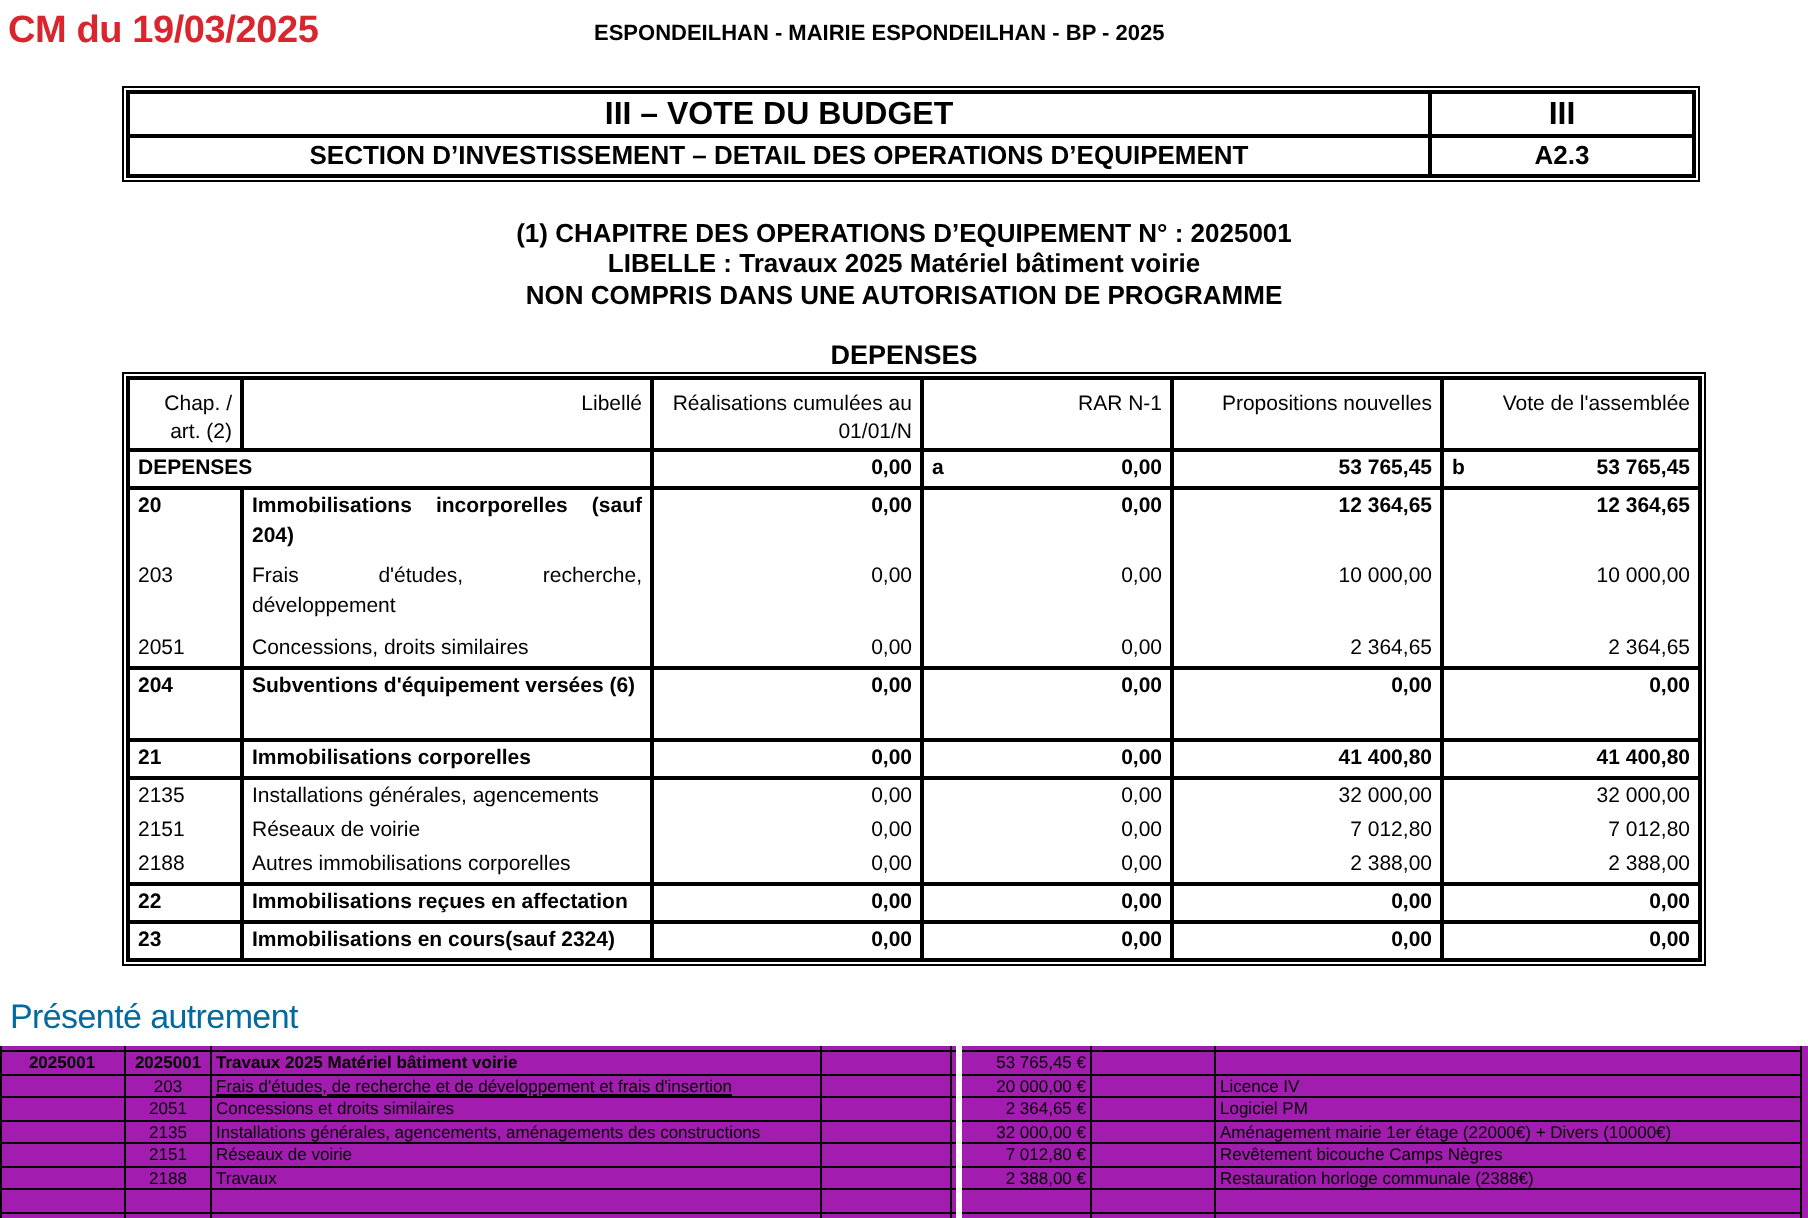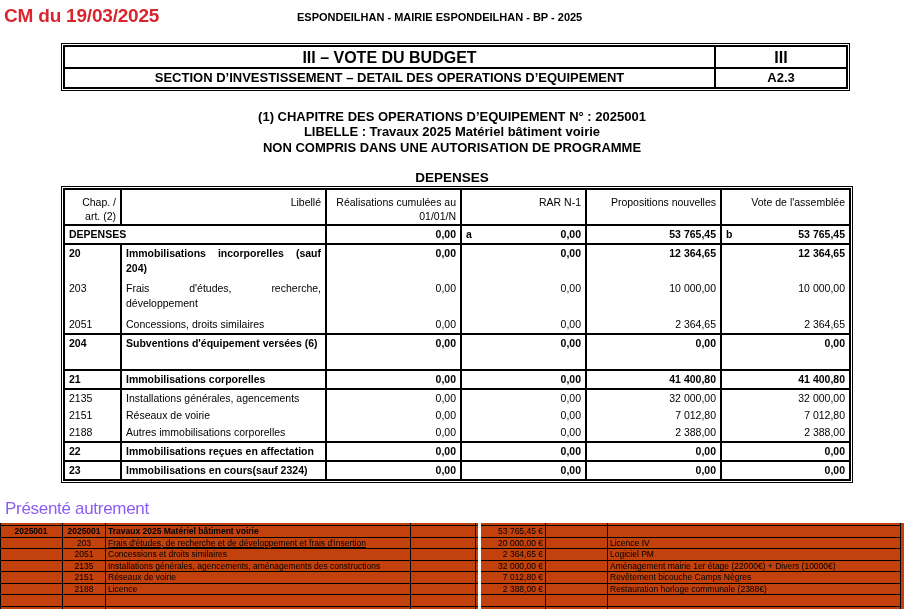--- a/index.html
+++ b/index.html
@@ -26,22 +26,22 @@
   #main-table th { font-weight:normal; text-align:right; height:36px; border-top:2px solid #000; border-bottom:2px solid #000; line-height:14px; padding-top:5px;margin-left:36px; }
   #main-table tr.sep td { border-top:2px solid #000; }
   #main-table td.num { text-align:right; }
   #main-table td.b, #main-table tr.bold td { font-weight:bold; }
   #main-table td.lib { text-align:justify; line-height:15px; }
   #main-table tr.last td { border-bottom:2px solid #000; }
   .flag { float:left; font-weight:bold; }
   #main-table tr td { height:15px; line-height:15px; }
   #main-table tr.tall td { height:36px; }
   
-  #pres-title { left:5px; top:499px; font-size:17px; color:#8b5cf6; letter-spacing:-0.3px; }
-  #sheet { left:0; top:523px; width:904px; height:86px; background:#c2410c; }
+  #pres-title { left:5px; top:499px; font-size:17px; color:#0369a1; letter-spacing:-0.3px; }
+  #sheet { left:0; top:523px; width:904px; height:86px; background:#a21caf; }
   #sheet .vl { position:absolute; top:0; bottom:0; width:1px; background:#000; }
   #sheet .gap { position:absolute; top:0; bottom:0; left:478px; width:3px; background:#fff; }
   #sheet .hl { position:absolute; height:1px; background:#000; }
   #sheet .cell { position:absolute; font-size:8.5px; line-height:10px; white-space:nowrap; }
   #sheet .bold { font-weight:bold; }
   #sheet .ctr { text-align:center; }
   #sheet .rt { text-align:right; }
 </style>
 </head>
 <body>
@@ -216,16 +216,16 @@
     <div class="cell" style="left: 108px; width: 300px; top: 37.5px;">Installations générales, agencements, aménagements des constructions</div>
     <div class="cell rt" style="left: 481px; width: 62px; top: 37.5px;">32 000,00 €</div>
     <div class="cell" style="left: 610px; width: 288px; top: 37.5px;">Aménagement mairie 1er étage (22000€) + Divers (10000€)</div>
     <div class="cell ctr" style="left: 0px; width: 62px; top: 49px;"></div>
     <div class="cell ctr" style="left: 62px; width: 44px; top: 49px;">2151</div>
     <div class="cell" style="left: 108px; width: 300px; top: 49px;">Réseaux de voirie</div>
     <div class="cell rt" style="left: 481px; width: 62px; top: 49px;">7 012,80 €</div>
     <div class="cell" style="left: 610px; width: 288px; top: 49px;">Revêtement bicouche Camps Nègres</div>
     <div class="cell ctr" style="left: 0px; width: 62px; top: 60.5px;"></div>
     <div class="cell ctr" style="left: 62px; width: 44px; top: 60.5px;">2188</div>
-    <div class="cell" style="left: 108px; width: 300px; top: 60.5px;">Licence</div>
+    <div class="cell" style="left: 108px; width: 300px; top: 60.5px;">Travaux</div>
     <div class="cell rt" style="left: 481px; width: 62px; top: 60.5px;">2 388,00 €</div>
     <div class="cell" style="left: 610px; width: 288px; top: 60.5px;">Restauration horloge communale (2388€)</div>
   </div>
 
 </body></html>

